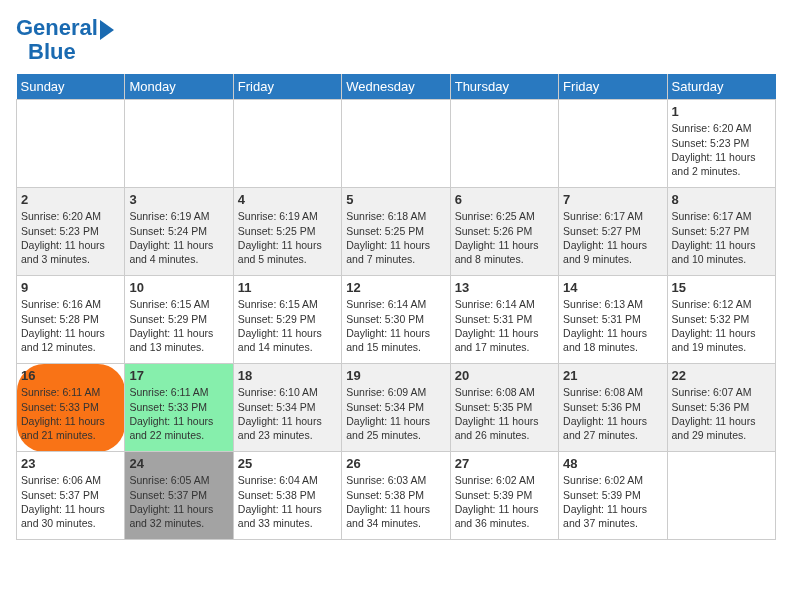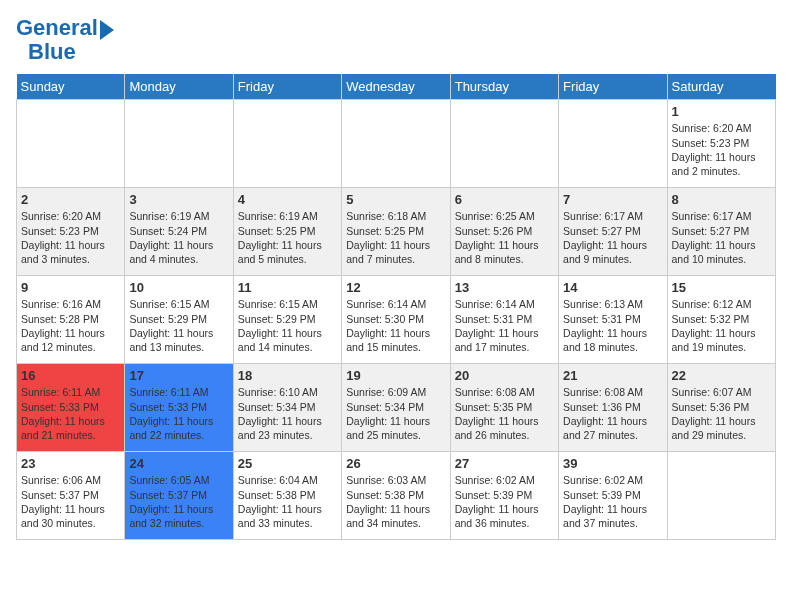--- a/index.html
+++ b/index.html
@@ -230,28 +230,28 @@
         </td>
         <td style="background: rgb(255, 255, 255);">
           <div class="day-number">15</div>
           <div class="day-info">Sunrise: 6:12 AM
 Sunset: 5:32 PM
 Daylight: 11 hours
 and 19 minutes.</div>
         </td>
       </tr>
       <tr>
-        <td style="background: #ef4444;">
+        <td style="background: #f97316; border-radius: 27px;">
           <div class="day-number">16</div>
           <div class="day-info">Sunrise: 6:11 AM
 Sunset: 5:33 PM
 Daylight: 11 hours
 and 21 minutes.</div>
         </td>
-        <td style="background: #3b82f6;">
+        <td style="background: #86efac;">
           <div class="day-number">17</div>
           <div class="day-info">Sunrise: 6:11 AM
 Sunset: 5:33 PM
 Daylight: 11 hours
 and 22 minutes.</div>
         </td>
         <td style="background: rgb(240, 240, 240);">
           <div class="day-number">18</div>
           <div class="day-info">Sunrise: 6:10 AM
 Sunset: 5:34 PM
@@ -268,41 +268,41 @@
         <td style="background: rgb(240, 240, 240);">
           <div class="day-number">20</div>
           <div class="day-info">Sunrise: 6:08 AM
 Sunset: 5:35 PM
 Daylight: 11 hours
 and 26 minutes.</div>
         </td>
         <td style="background: rgb(240, 240, 240);">
           <div class="day-number">21</div>
           <div class="day-info">Sunrise: 6:08 AM
-Sunset: 1:36 PM
+Sunset: 5:36 PM
 Daylight: 11 hours
 and 27 minutes.</div>
         </td>
         <td style="background: rgb(240, 240, 240);">
           <div class="day-number">22</div>
           <div class="day-info">Sunrise: 6:07 AM
 Sunset: 5:36 PM
 Daylight: 11 hours
 and 29 minutes.</div>
         </td>
       </tr>
       <tr>
         <td style="background: rgb(255, 255, 255);">
           <div class="day-number">23</div>
           <div class="day-info">Sunrise: 6:06 AM
 Sunset: 5:37 PM
 Daylight: 11 hours
 and 30 minutes.</div>
         </td>
-        <td style="background: #3b82f6;">
+        <td style="background: #a3a3a3;">
           <div class="day-number">24</div>
           <div class="day-info">Sunrise: 6:05 AM
 Sunset: 5:37 PM
 Daylight: 11 hours
 and 32 minutes.</div>
         </td>
         <td style="background: rgb(255, 255, 255);">
           <div class="day-number">25</div>
           <div class="day-info">Sunrise: 6:04 AM
 Sunset: 5:38 PM
@@ -317,21 +317,21 @@
 and 34 minutes.</div>
         </td>
         <td style="background: rgb(255, 255, 255);">
           <div class="day-number">27</div>
           <div class="day-info">Sunrise: 6:02 AM
 Sunset: 5:39 PM
 Daylight: 11 hours
 and 36 minutes.</div>
         </td>
         <td style="background: rgb(255, 255, 255);">
-          <div class="day-number">39</div>
+          <div class="day-number">48</div>
           <div class="day-info">Sunrise: 6:02 AM
 Sunset: 5:39 PM
 Daylight: 11 hours
 and 37 minutes.</div>
         </td>
         <td class="empty-cell" style="background: rgb(255, 255, 255);"></td>
       </tr>
     </tbody>
 </table>
 

